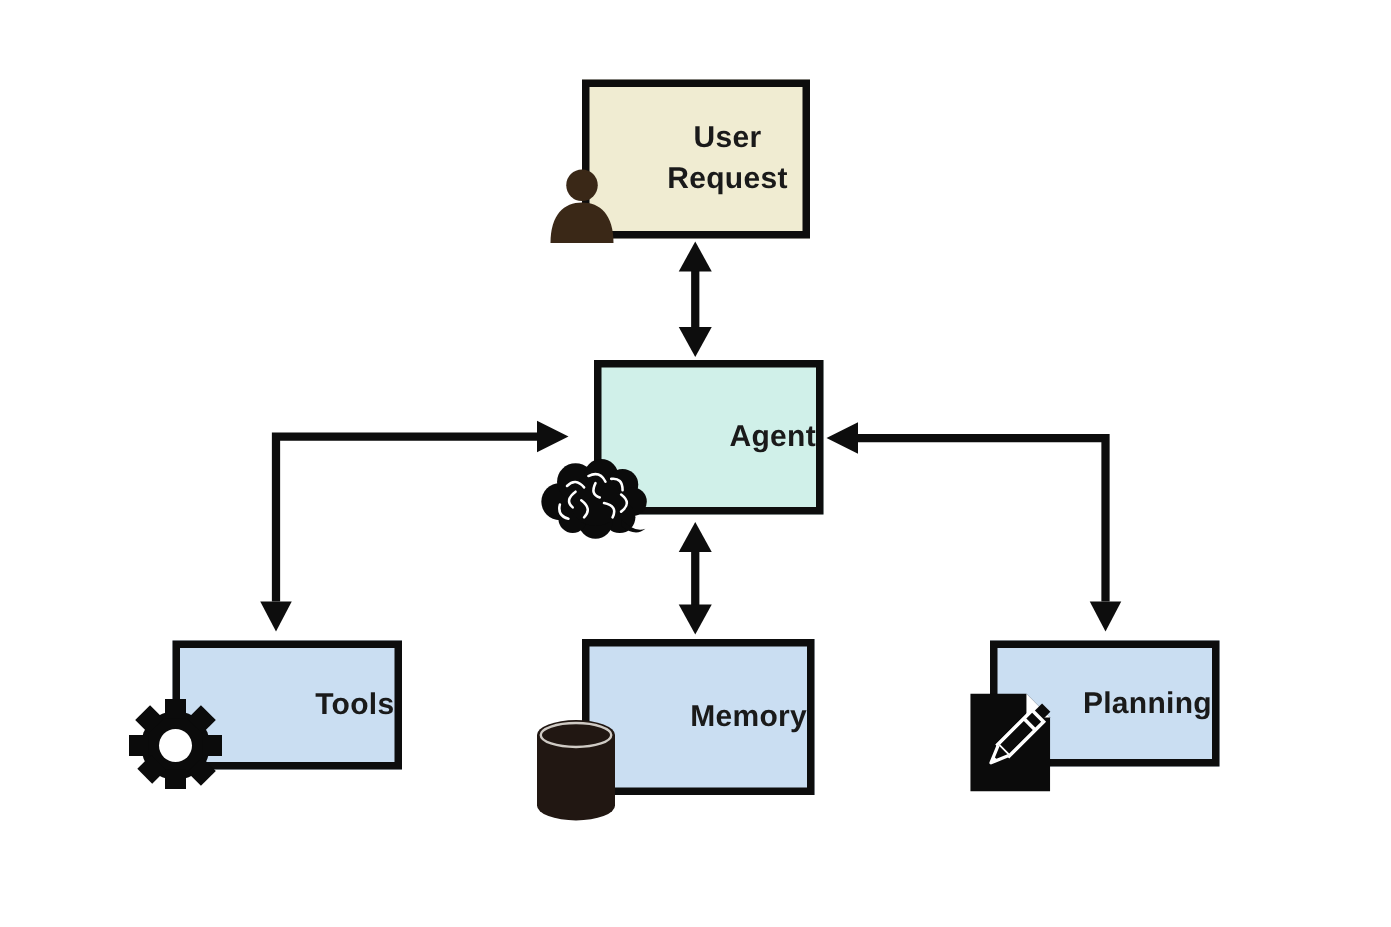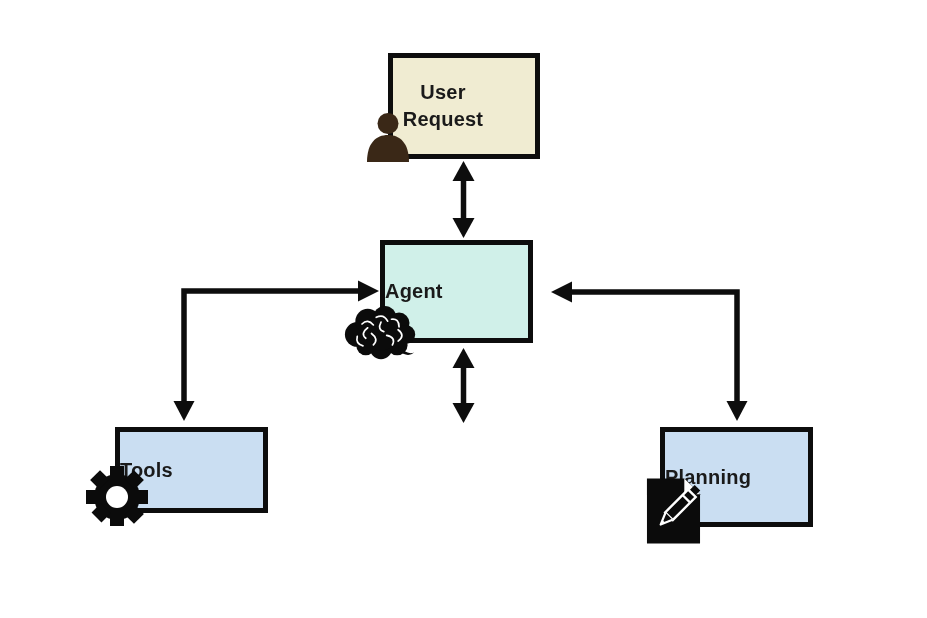--- a/index.html
+++ b/index.html
@@ -8,32 +8,32 @@
     background:var(--canvas_bg,#ffffff);
     font-family:"Liberation Sans",sans-serif;
     overflow:hidden;
   }
   .arrows{position:absolute;left:0;top:0;pointer-events:none;}
   .arrows line,.arrows path{stroke:var(--arrow,#0d0d0d);stroke-width:5.5;fill:none;}
   .arrows polygon{fill:var(--arrow,#0d0d0d);}
   .node{
     position:absolute;box-sizing:border-box;
     border:5px solid var(--border,#0d0d0d);
-    display:flex;align-items:center;justify-content:flex-start;
+    display:flex;align-items:center;justify-content:flex-end;
   }
   .node .label{
     font-weight:700;font-size:20px;color:var(--text,#1a1a1a);
     text-align:center;line-height:1.35;letter-spacing:.2px;
   }
   .node-user-request{left:388px;top:53px;width:152px;height:106px;background:var(--user_request_fill,#f0ecd2);}
   .node-user-request .label{max-width:100px;}
-  .node-agent{left:380px;top:240px;width:153px;height:103px;background:var(--agent_fill,#d0f0e9);}
+  .node-agent{left:396px;top:240px;width:153px;height:103px;background:var(--agent_fill,#d0f0e9);}
   .node-tools{left:115px;top:427px;width:153px;height:86px;background:var(--tools_fill,#cadef2);}
   .node-memory{left:388px;top:426px;width:155px;height:104px;background:var(--memory_fill,#cadef2);}
-  .node-planning{left:660px;top:427px;width:153px;height:100px;background:var(--planning_fill,#cadef2);}
+  .node-planning{left:660px;top:427px;width:153px;height:84px;background:var(--planning_fill,#cadef2);}
   .icon{position:absolute;}
   .person-icon{left:-30px;bottom:-8px;width:50px;height:50px;}
   .brain-icon{left:-43px;bottom:-24px;width:78px;height:57px;}
   .gear-icon{left:-36px;bottom:-22px;width:66px;height:68px;}
   .database-icon{left:-37px;bottom:-24px;width:56px;height:71px;}
   .document-pencil-icon{left:-20px;bottom:-24px;width:57px;height:70px;}
 </style>
 </head>
 <body>
 
@@ -112,20 +112,30 @@
           <rect x="26" y="4" width="14" height="13" transform="rotate(45 33 35)"></rect>
           <rect x="26" y="51" width="14" height="13" transform="rotate(45 33 35)"></rect>
           <rect x="2" y="28" width="13" height="14" transform="rotate(45 33 35)"></rect>
           <rect x="51" y="28" width="13" height="14" transform="rotate(45 33 35)"></rect>
         </g>
       </g>
       <circle cx="33" cy="35" r="11" fill="#ffffff"></circle>
     </svg>
   </div>
 
+  <div class="node node-memory">
+    <span class="label">Memory</span>
+    <svg class="icon database-icon" viewBox="0 0 56 71">
+      <g fill="var(--database_icon,#211712)">
+        <path d="M2 12 V59 A26 10 0 0 0 54 59 V12 Z"></path>
+        <ellipse cx="28" cy="12" rx="26" ry="10"></ellipse>
+      </g>
+      <ellipse cx="28" cy="12" rx="23.5" ry="8" fill="none" stroke="#cfcac4" stroke-width="1.6"></ellipse>
+    </svg>
+  </div>
 
   <div class="node node-planning">
     <span class="label">Planning</span>
     <svg class="icon document-pencil-icon" viewBox="0 0 58 70">
       <path d="M2 2 H40 L56 18 V68 H2 Z" fill="var(--icon_black,#0b0b0b)"></path>
       <path d="M40 2 L56 18 H40 Z" fill="#ffffff"></path>
       <g transform="rotate(45 29 35)">
         <rect x="25.5" y="1" width="8" height="9" fill="var(--icon_black,#0b0b0b)"></rect>
         <rect x="24" y="9" width="11" height="33" fill="var(--icon_black,#0b0b0b)" stroke="#ffffff" stroke-width="2.4"></rect>
         <line x1="24" y1="17" x2="35" y2="17" stroke="#ffffff" stroke-width="2.4"></line>

